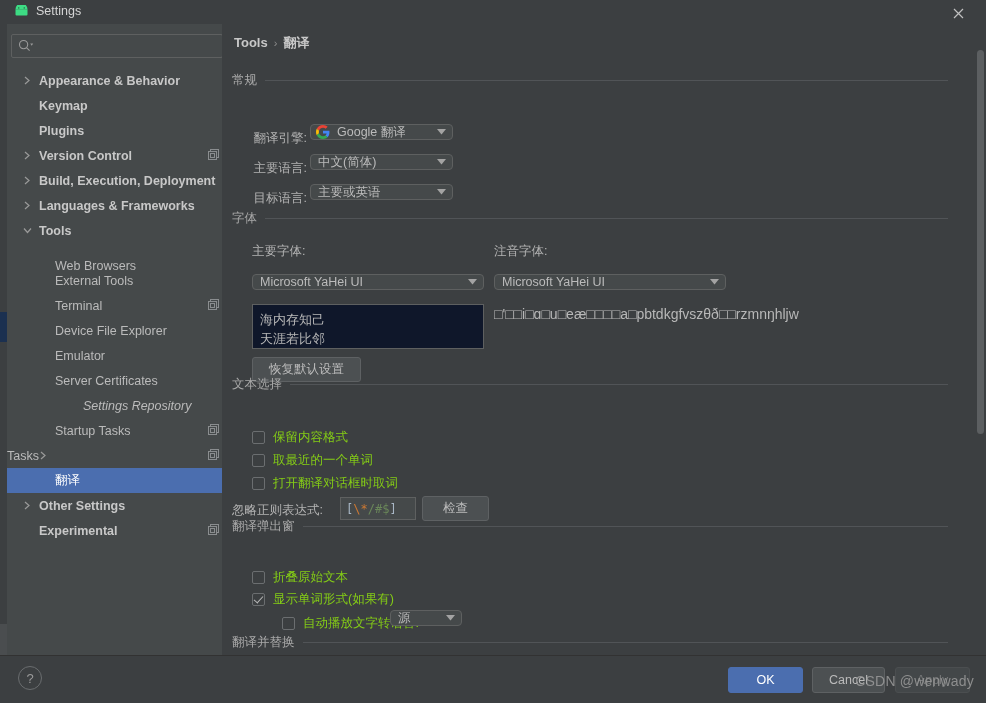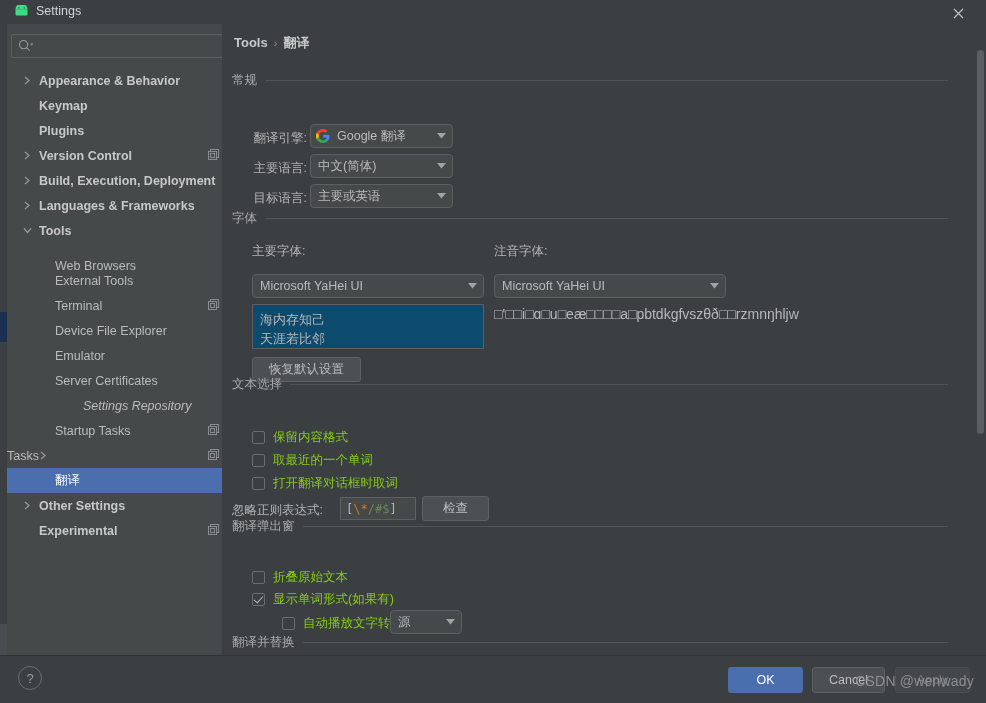--- a/index.html
+++ b/index.html
@@ -119,21 +119,21 @@
     flex: 1; height: 1px; background: #515457; margin-left: 8px;
   }
 
   .fld-label {
     position: absolute; color: #b4b4b4; font-size: 12.5px; text-align: right;
   }
   .fld-label.left { text-align: left; }
 
   
   .combo {
-    position: absolute; height: 24px;
+    position: absolute; height: 16px;
     background: #45494a;
     border: 1px solid #5e6060;
     border-radius: 4px;
     display: flex; align-items: center;
     cursor: default;
   }
   .combo .val {
     flex: 1; padding-left: 7px; color: #bbbbbb; font-size: 12.5px;
     white-space: nowrap; overflow: hidden;
   }
@@ -141,21 +141,21 @@
     width: 22px; display: flex; align-items: center; justify-content: center;
   }
   .gicon {
     width: 14px; height: 14px; margin-left: 5px; flex: none;
     position: relative;
   }
 
   
   .preview-box {
     position: absolute;
-    background: #0c4a6e;
+    background: #0f172a;
     border: 1px solid #5e6060;
     color: #b8b8b8;
     font-size: 13px;
     line-height: 19px;
     padding: 5px 7px;
     white-space: pre-line;
     overflow: hidden;
   }
   .phonetic {
     position: absolute; color: #b8b8b8; font-size: 14px;

